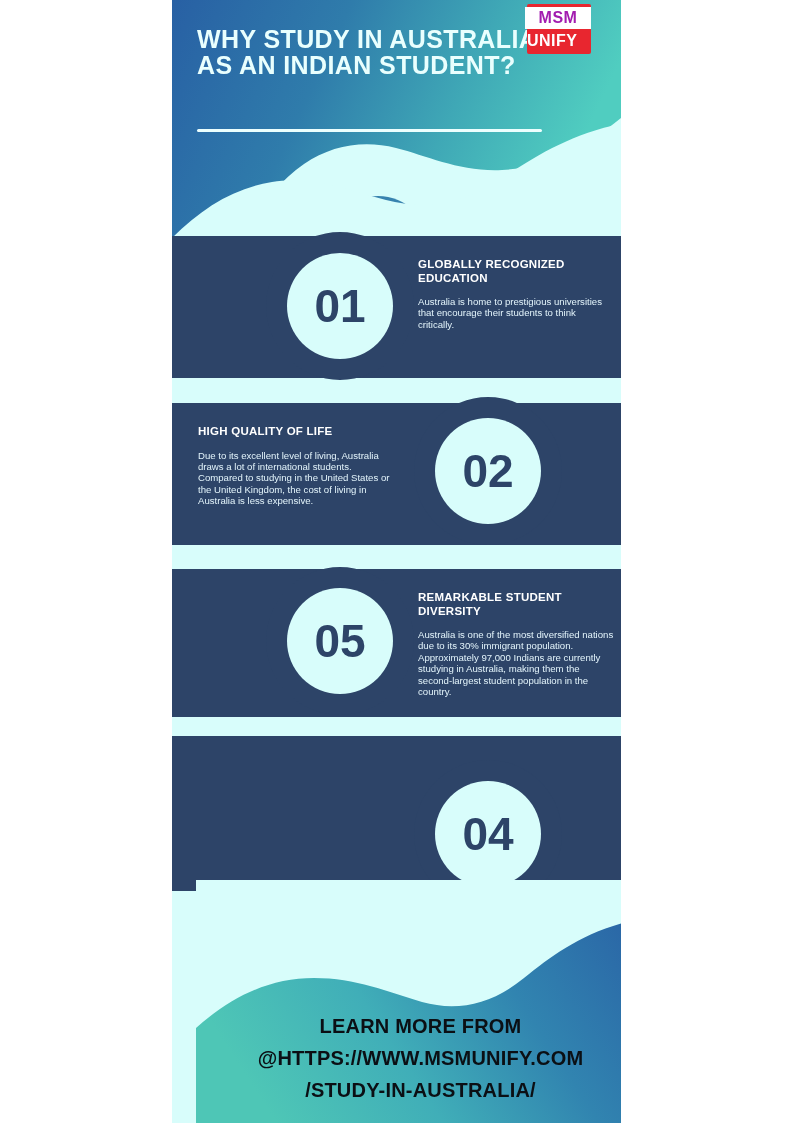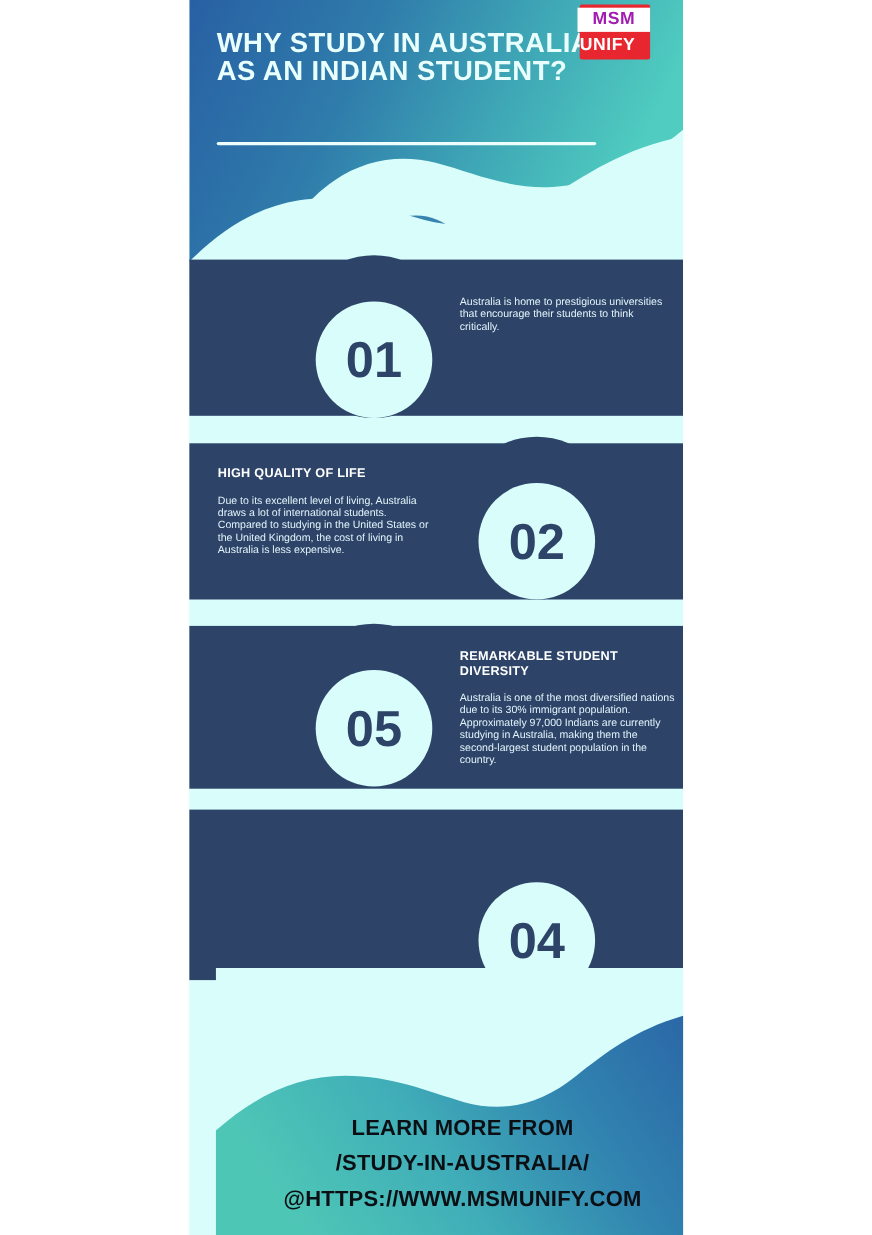--- a/index.html
+++ b/index.html
@@ -26,21 +26,21 @@
               color:#ffffff;font-weight:bold;font-size:16px;letter-spacing:.5px;}
 
   
   .card{position:absolute;left:0;width:449px;background:#2d4468;}
   .card1{top:236px;height:142px;}
   .card2{top:403px;height:142px;}
   .card3{top:569px;height:148px;}
   .card4{top:736px;height:155px;}
 
   .num-circle{position:absolute;border-radius:50%;background:#2d4468;
-              display:flex;align-items:flex-end;justify-content:center;}
+              display:flex;align-items:center;justify-content:center;}
   .num-circle .inner{border-radius:50%;background:#d8fdfb;
               display:flex;align-items:center;justify-content:center;
               color:#2d4468;font-weight:bold;}
 
   .c1-circle{left:94px;top:-4px;width:148px;height:148px;}
   .c1-circle .inner{width:106px;height:106px;font-size:46px;}
   .c2-circle{left:242px;top:-6px;width:148px;height:148px;}
   .c2-circle .inner{width:106px;height:106px;font-size:46px;}
   .c3-circle{left:94px;top:-2px;width:148px;height:148px;}
   .c3-circle .inner{width:106px;height:106px;font-size:46px;}
@@ -99,20 +99,21 @@
       <div class="logo-msm">MSM</div>
       <div class="logo-unify">UNIFY</div>
     </div>
   </div>
 
   <div class="card card1">
     <div class="num-circle c1-circle">
       <div class="inner">01</div>
     </div>
     <div class="txtblk c1-txt">
+      <div class="ttl">GLOBALLY RECOGNIZED EDUCATION</div>
       <div class="bdy">Australia is home to prestigious universities that encourage their students to think critically.</div>
     </div>
   </div>
 
   <div class="card card2">
     <div class="num-circle c2-circle">
       <div class="inner">02</div>
     </div>
     <div class="txtblk c2-txt">
       <div class="ttl">HIGH QUALITY OF LIFE</div>
@@ -145,18 +146,18 @@
           <stop offset="66%" stop-color="#3184b0"></stop>
           <stop offset="100%" stop-color="#2a65a6"></stop>
         </linearGradient>
       </defs>
       <rect x="0" y="0" width="449" height="243" fill="#d8fdfb"></rect>
       <path d="M0,148 C36,116 74,98 118,98 C160,98 192,112 226,122
                C262,132 296,124 328,98 C358,74 392,48 449,38 L449,243 L0,243 Z" fill="url(#gFtr)"></path>
     </svg>
     <div class="ftr-txt">
       <div>LEARN MORE FROM</div>
+      <div>@HTTPS://WWW.MSMUNIFY.COM</div>
       <div>/STUDY-IN-AUSTRALIA/</div>
-      <div>@HTTPS://WWW.MSMUNIFY.COM</div>
     </div>
   </div>
 
 </div>
 
 </body></html>

